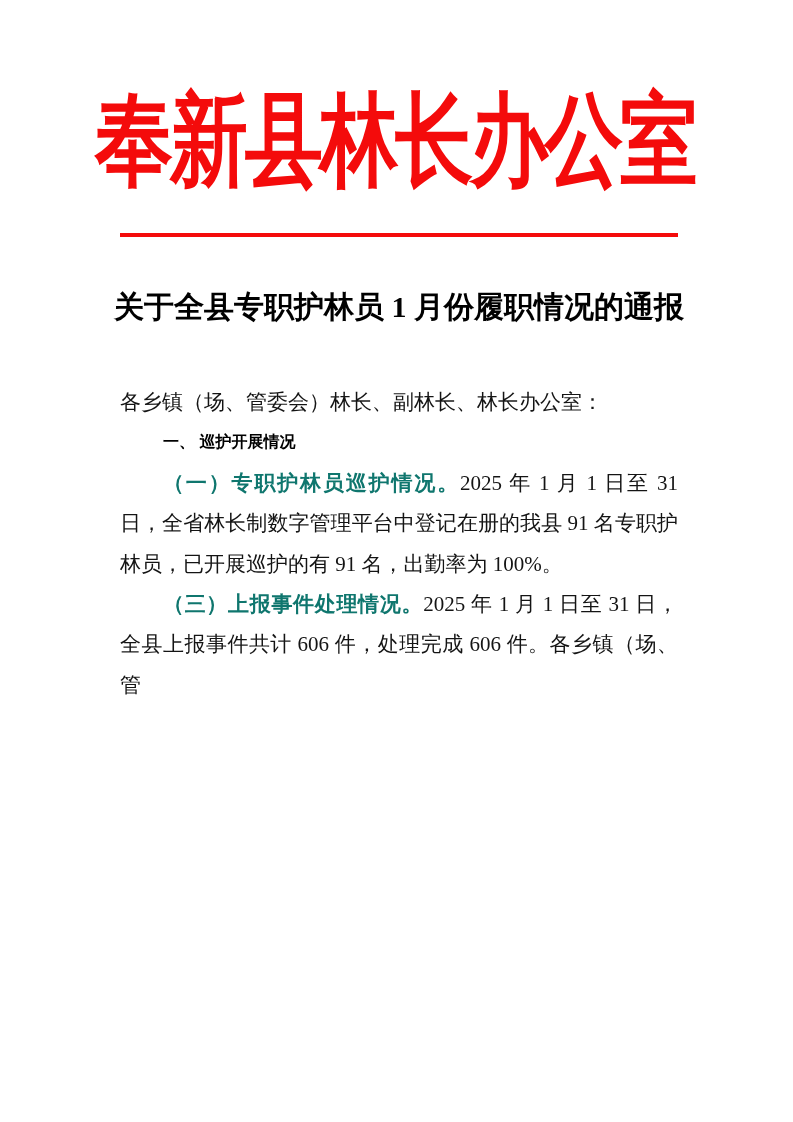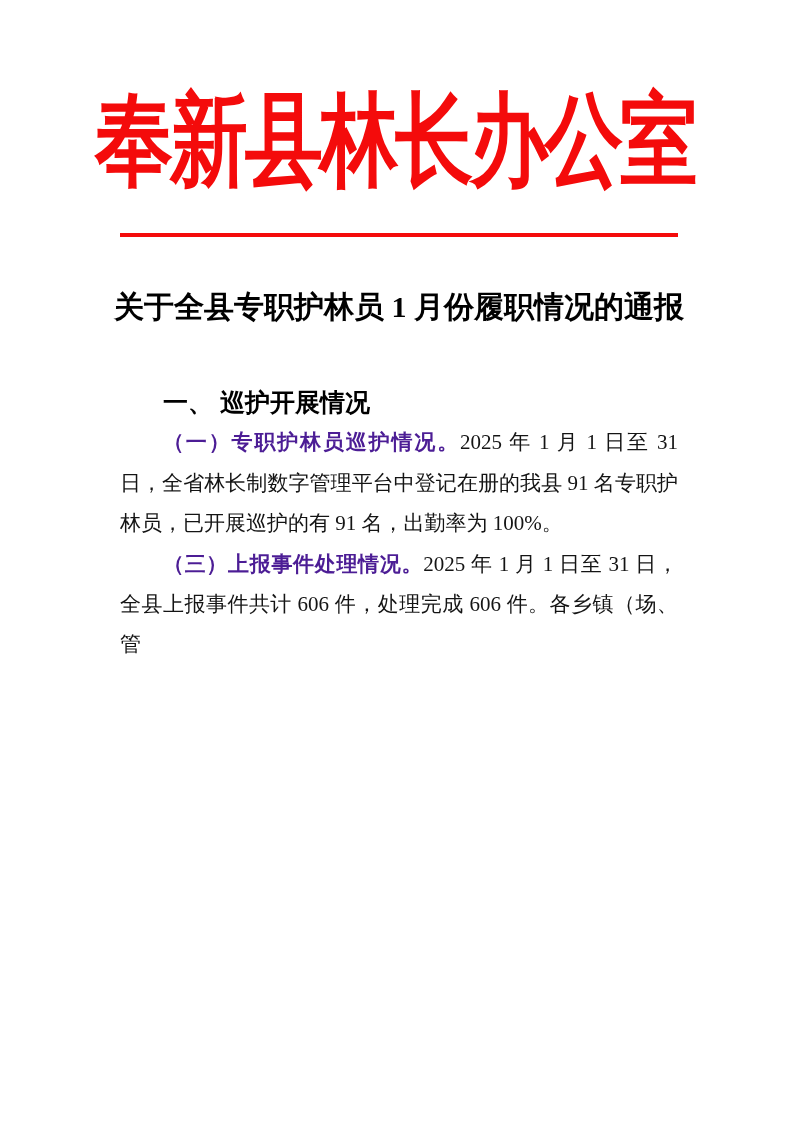--- a/index.html
+++ b/index.html
@@ -70,40 +70,41 @@
     margin: 0;
     padding: 0;
   }
   .para-indent {
     text-indent: 43px;
   }
   .section-heading {
     font-weight: 700;
     color: #000000;
     font-family: "Liberation Sans", "DejaVu Sans", sans-serif;
-    font-size: 25px;
+    font-size: 16px;
   }
   .item-lead {
     font-weight: 700;
-    color: #4c1d95;
+    color: #0f766e;
   }
 </style>
 </head>
 <body>
 
 <div class="page">
 
   <div class="letterhead">奉新县林长办公室</div>
 
   <div class="red-rule"></div>
 
   <h1 class="doc-title">关于全县专职护林员 1 月份履职情况的通报</h1>
 
   <div class="body-text">
 
+    <p>各乡镇（场、管委会）林长、副林长、林长办公室：</p>
 
 
     <p class="para-indent section-heading">一、 巡护开展情况</p>
 
     <p class="para-indent"><span class="item-lead">（一）专职护林员巡护情况。</span><span>2025 年 1 月 1 日至 31 日，全省林长制数字管理平台中登记在册的我县 91 名专职护林员，已开展巡护的有 91 名，出勤率为 100%。</span></p>
 
 
     <p class="para-indent"><span class="item-lead">（三）上报事件处理情况。</span><span>2025 年 1 月 1 日至 31 日，全县上报事件共计 606 件，处理完成 606 件。各乡镇（场、管</span></p>
 
   </div>

